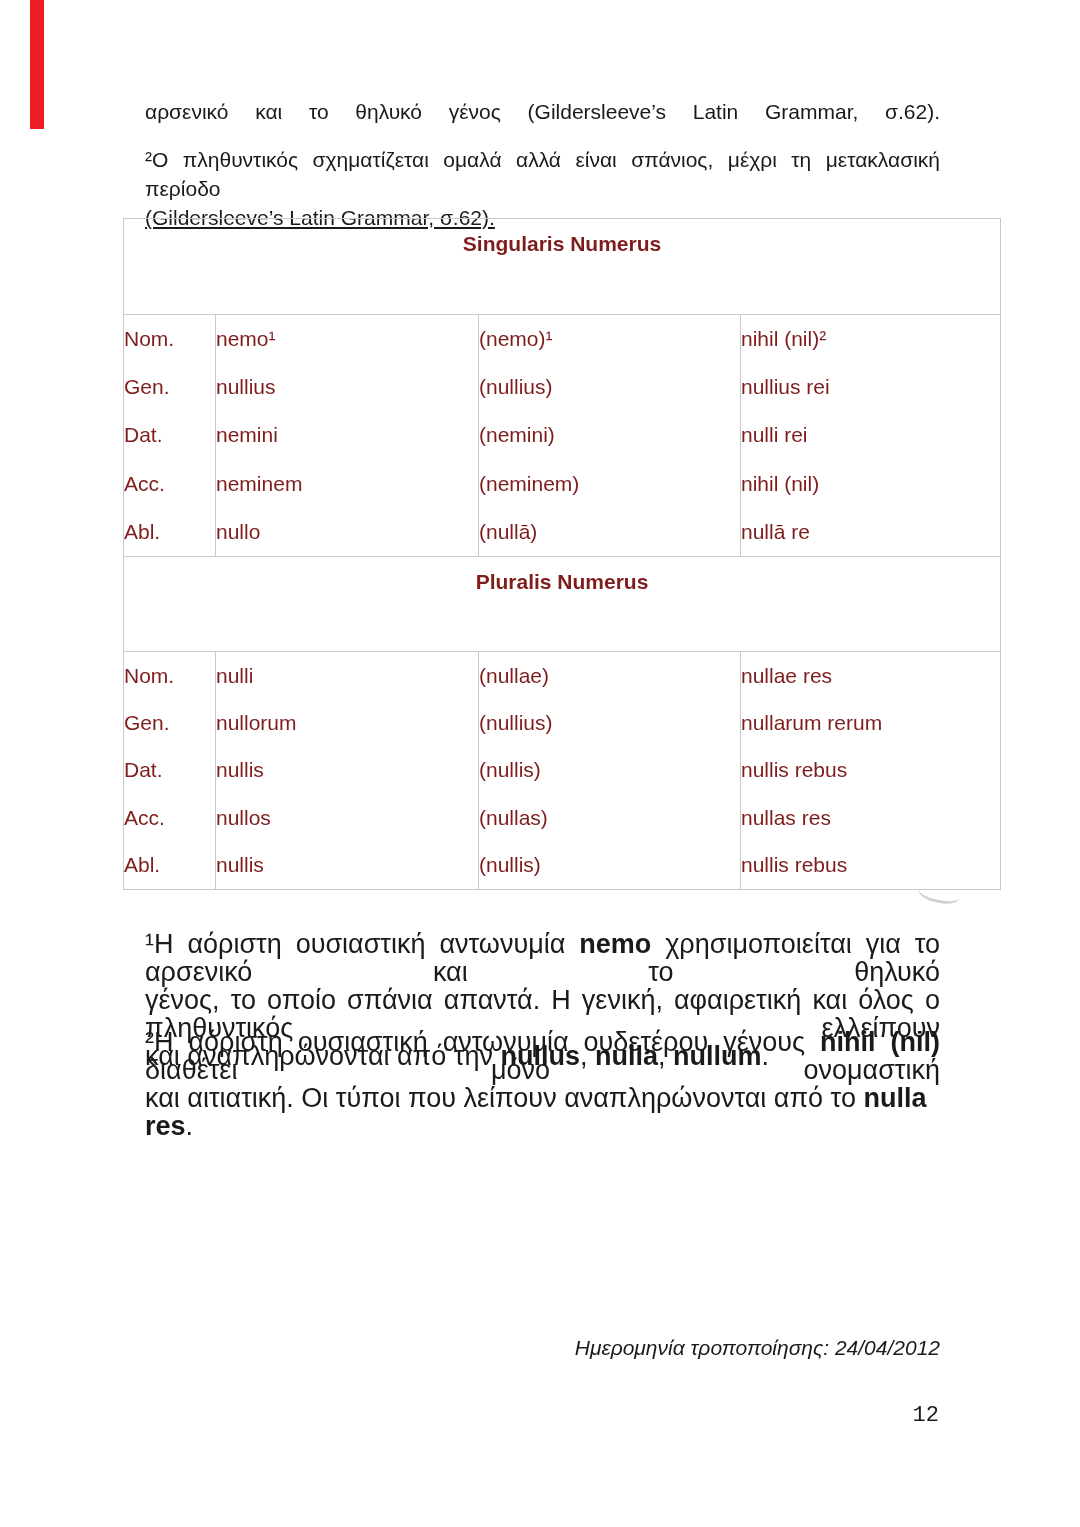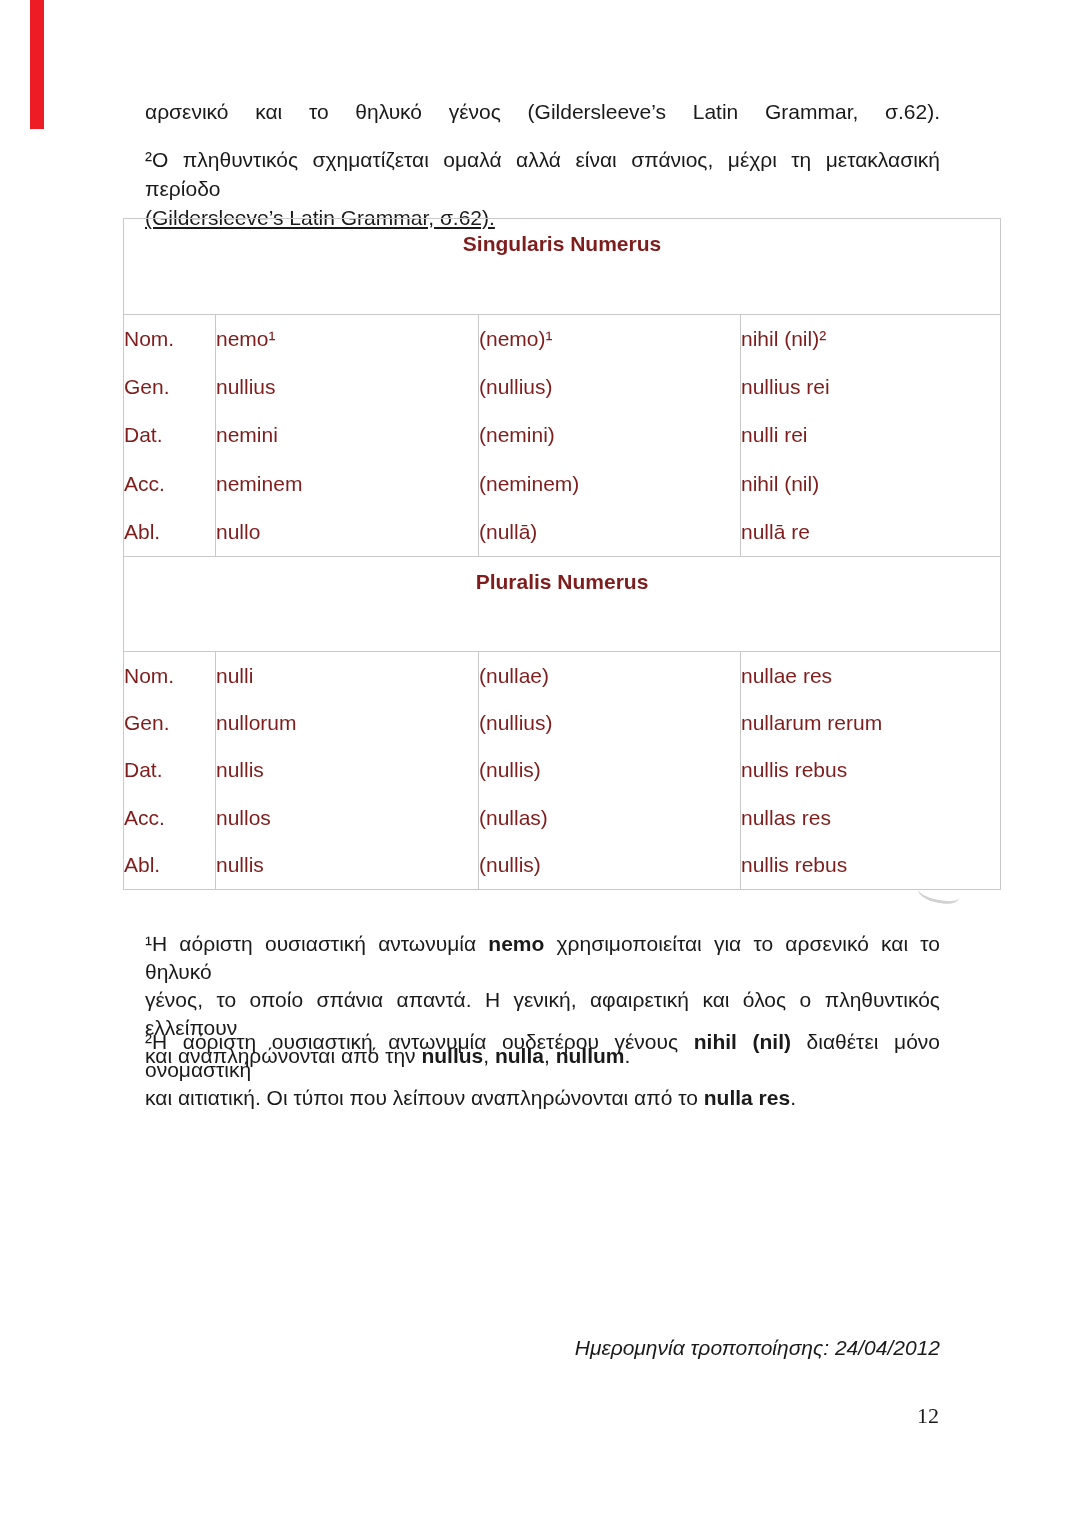--- a/index.html
+++ b/index.html
@@ -56,41 +56,41 @@
   tbody td {
     vertical-align: middle;
     padding-left: 16px;
     padding-top: 9px;
   }
   tbody td + td { border-left: 1px solid #c9c9c9; }
 
   .footnote {
     position: absolute;
     left: 145px; width: 795px;
-    font-size: 21px;
+    font-size: 27px;
     line-height: 28px;
   }
   #footnote-1 { top: 930px; }
   #footnote-2 { top: 1028px; }
   .fn-line { text-align: justify; text-align-last: justify; }
   .fn-line.last { text-align: left; text-align-last: left; }
 
   .date-line {
     position: absolute;
     right: 140px; top: 1336px;
     font-size: 21px;
     font-style: italic;
     text-align: right;
     white-space: nowrap;
   }
 
   .page-number {
     position: absolute;
     right: 141px; top: 1403px;
-    font-family: Liberation Serif, serif;
+    font-family: Liberation Mono, monospace;
     font-size: 22px;
   }
 
   .smudge {
     position: absolute;
     left: 918px; top: 884px;
     width: 42px; height: 16px;
     border-bottom: 3px solid #9a9a9a;
     border-radius: 50%;
     opacity: 0.45;

